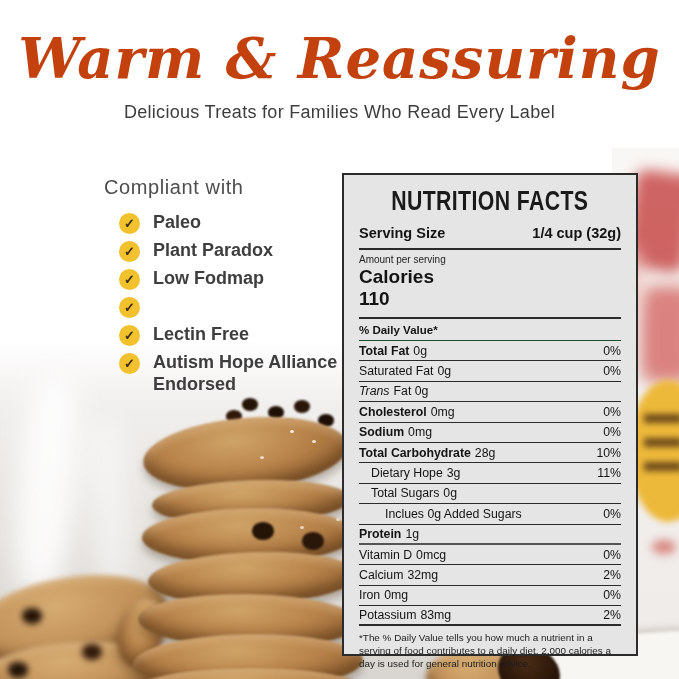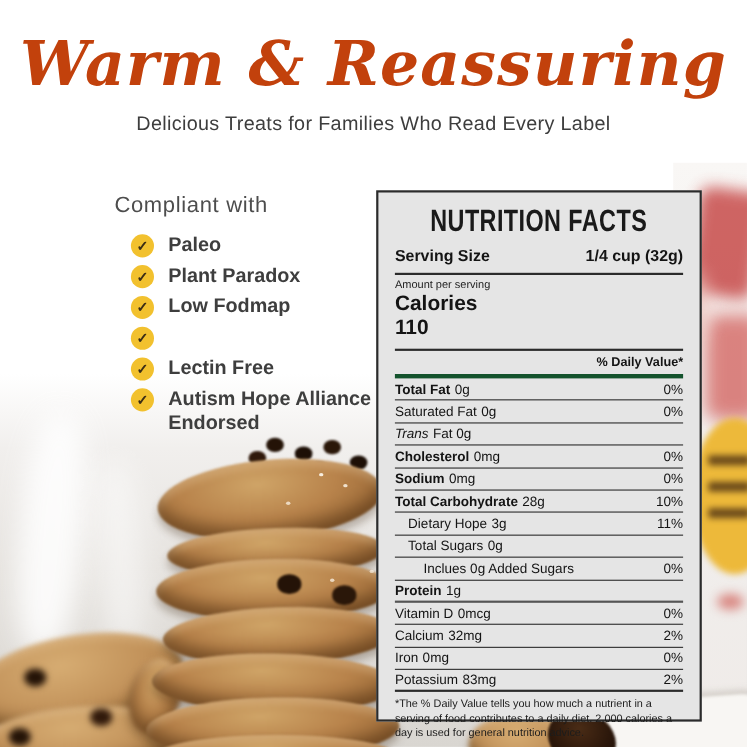--- a/index.html
+++ b/index.html
@@ -82,21 +82,21 @@
   .nfl {
     position:absolute; left:342px; top:173px; width:296px; height:483px;
     background:#e5e5e5; border:2px solid #2b2b2b; padding:8px 15px 0; color:#141414;
   }
   .nfl-title { text-align:center; margin-top:2px; white-space:nowrap; }
   .nfl-title span { display:inline-block; transform:scaleX(.76); transform-origin:center; font-weight:bold; font-size:28px; letter-spacing:.5px; color:#1a1a1a; }
   .serving-row { display:flex; justify-content:space-between; font-weight:bold; font-size:14.5px; margin-top:8px; }
   .rule { border-top:2px solid #2b2b2b; margin-top:7px; }
   .amount-per { font-size:10px; margin-top:4px; color:#222; }
   .calories-row { display:flex; justify-content:space-between; font-weight:bold; font-size:19px; margin-top:1px;flex-direction:column; }
-  .dv-header { text-align:right; font-weight:bold; font-size:11.5px; padding:5px 0 4px; border-bottom:4px solid #14532d; }
+  .dv-header { font-weight:bold; font-size:11.5px; padding:5px 0 4px; border-bottom:1px solid #14532d; }
   .nrow { display:flex; justify-content:space-between; align-items:center; height:20.4px; border-bottom:1px solid #2b2b2b; font-size:12.3px;text-align:center; }
   .nrow.div-thick { border-bottom:2.5px solid #555; }
   .nrow.div-medium { border-bottom:2px solid #2b2b2b;gap:11px; }
   .nrow .lname.b { font-weight:bold; }
   .nrow .lname.i { font-style:italic; }
   .nrow .lamt { margin-left:4px; }
   .nrow.ind1 { padding-left:12px; }
   .nrow.ind2 { padding-left:26px; }
   .footnote { font-size:9.9px; line-height:1.3; padding-top:6px; color:#1c1c1c; }
 </style>

